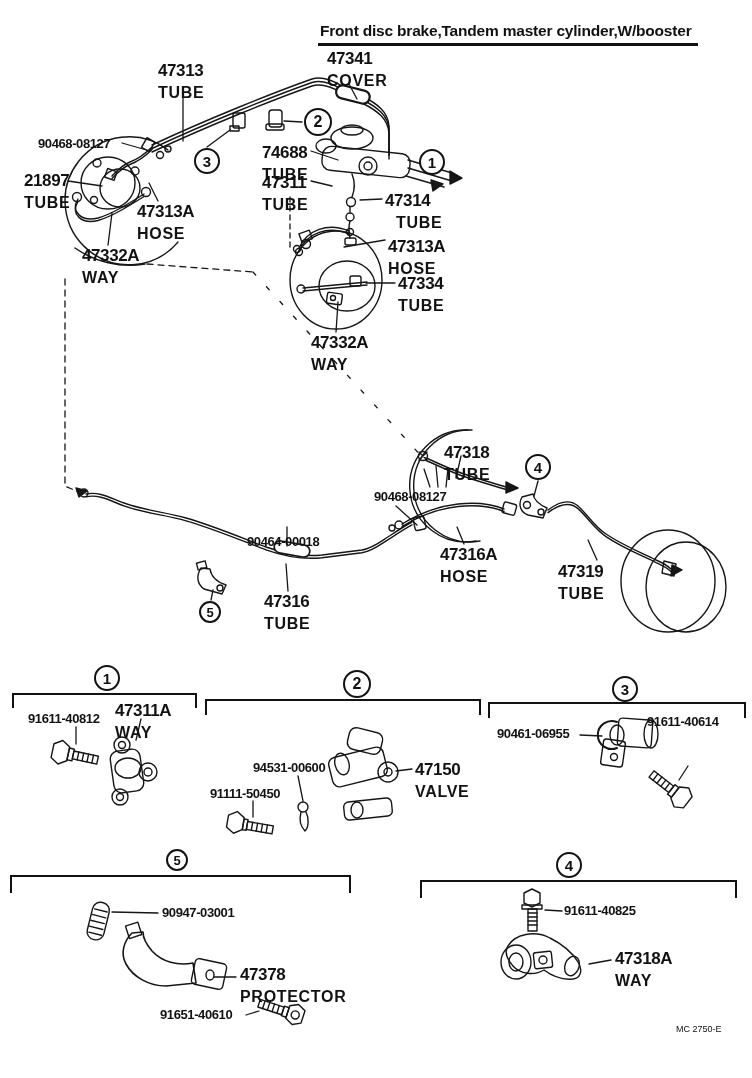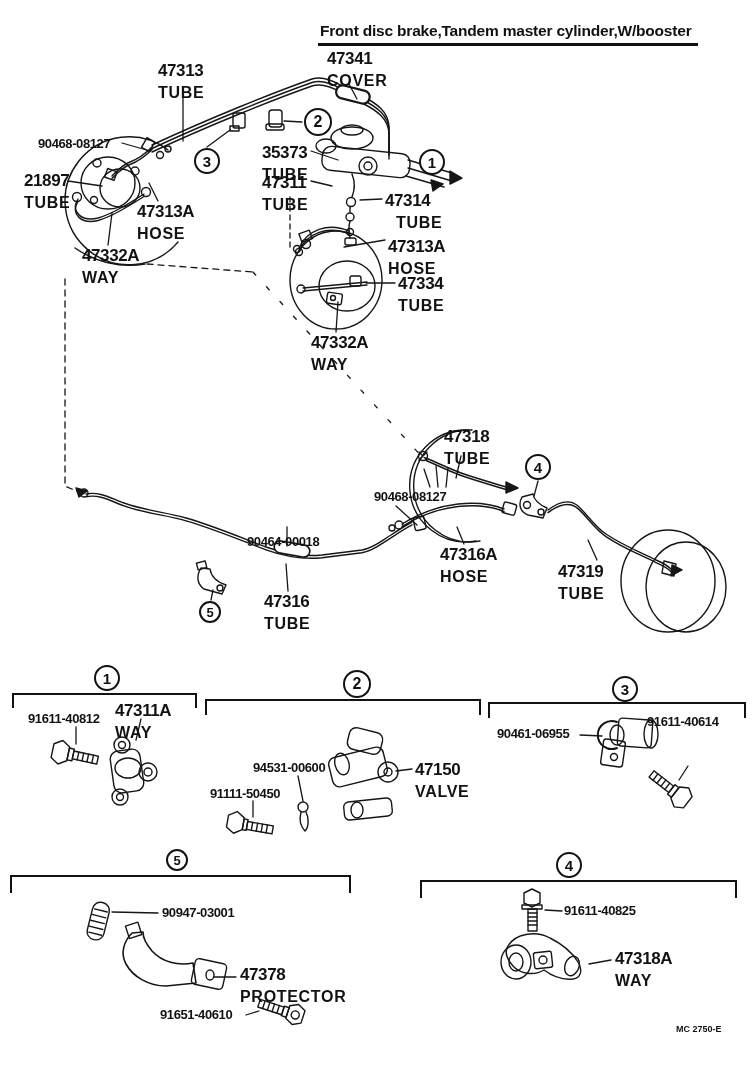--- a/index.html
+++ b/index.html
@@ -12,21 +12,21 @@
   .plabel.small .num{font-size:13px;letter-spacing:-0.4px;}
   .callout{position:absolute;box-sizing:border-box;width:26px;height:26px;border:2.2px solid #121212;
            border-radius:50%;display:flex;align-items:center;justify-content:center;
            font-size:15px;font-weight:700;background:#fff;}
   .callout.sm{width:22px;height:22px;font-size:13px;}
   .callout.lg{width:28px;height:28px;font-size:16px;}
   .bracket{position:absolute;border-top:2.2px solid #121212;border-left:2.2px solid #121212;
            border-right:2.2px solid #121212;}
   #title{position:absolute;left:318px;top:22px;font-size:15.5px;font-weight:700;
          letter-spacing:-0.2px;border-bottom:3.5px solid #111;padding:0 6px 3px 2px;}
-  #footer-code{position:absolute;left:676px;top:1024px;font-size:9px;font-weight:700;}
+  #footer-code{position:absolute;left:676px;top:1024px;font-size:9px;font-weight:400;}
 </style>
 </head>
 <body>
 
 <div id="page">
 
   <svg id="art" width="752" height="1078" viewBox="0 0 752 1078" fill="none" stroke="#161616" stroke-width="1.4" stroke-linecap="round" stroke-linejoin="round">
 
     <g>
       <path id="tb" d="M152,145 C210,118 275,92 312,79 C322,76 332,80 342,86 L362,96 C378,104 388,112 389,126 L389,152"></path>
@@ -300,21 +300,21 @@
   </div>
   <div class="plabel" style="left:137px;top:203px">
     <span class="num">47313A</span>
     <span class="desc">HOSE</span>
   </div>
   <div class="plabel" style="left:82px;top:247px">
     <span class="num">47332A</span>
     <span class="desc">WAY</span>
   </div>
   <div class="plabel" style="left:262px;top:144px">
-    <span class="num">35373</span>
+    <span class="num">74688</span>
     <span class="desc">TUBE</span>
   </div>
   <div class="plabel" style="left:262px;top:174px">
     <span class="num">47311</span>
     <span class="desc">TUBE</span>
   </div>
   <div class="plabel" style="left:385px;top:192px">
     <span class="num">47314</span>
     <span class="desc" style="margin-left:11px">TUBE</span>
   </div>
@@ -323,21 +323,21 @@
     <span class="desc">HOSE</span>
   </div>
   <div class="plabel" style="left:398px;top:275px">
     <span class="num">47334</span>
     <span class="desc">TUBE</span>
   </div>
   <div class="plabel" style="left:311px;top:334px">
     <span class="num">47332A</span>
     <span class="desc">WAY</span>
   </div>
-  <div class="plabel" style="left:444px;top:428px">
+  <div class="plabel" style="left:444px;top:444px">
     <span class="num">47318</span>
     <span class="desc">TUBE</span>
   </div>
   <div class="plabel small" style="left:374px;top:490px">
     <span class="num">90468-08127</span>
   </div>
   <div class="plabel small" style="left:247px;top:535px">
     <span class="num">90464-00018</span>
   </div>
   <div class="plabel" style="left:440px;top:546px">

